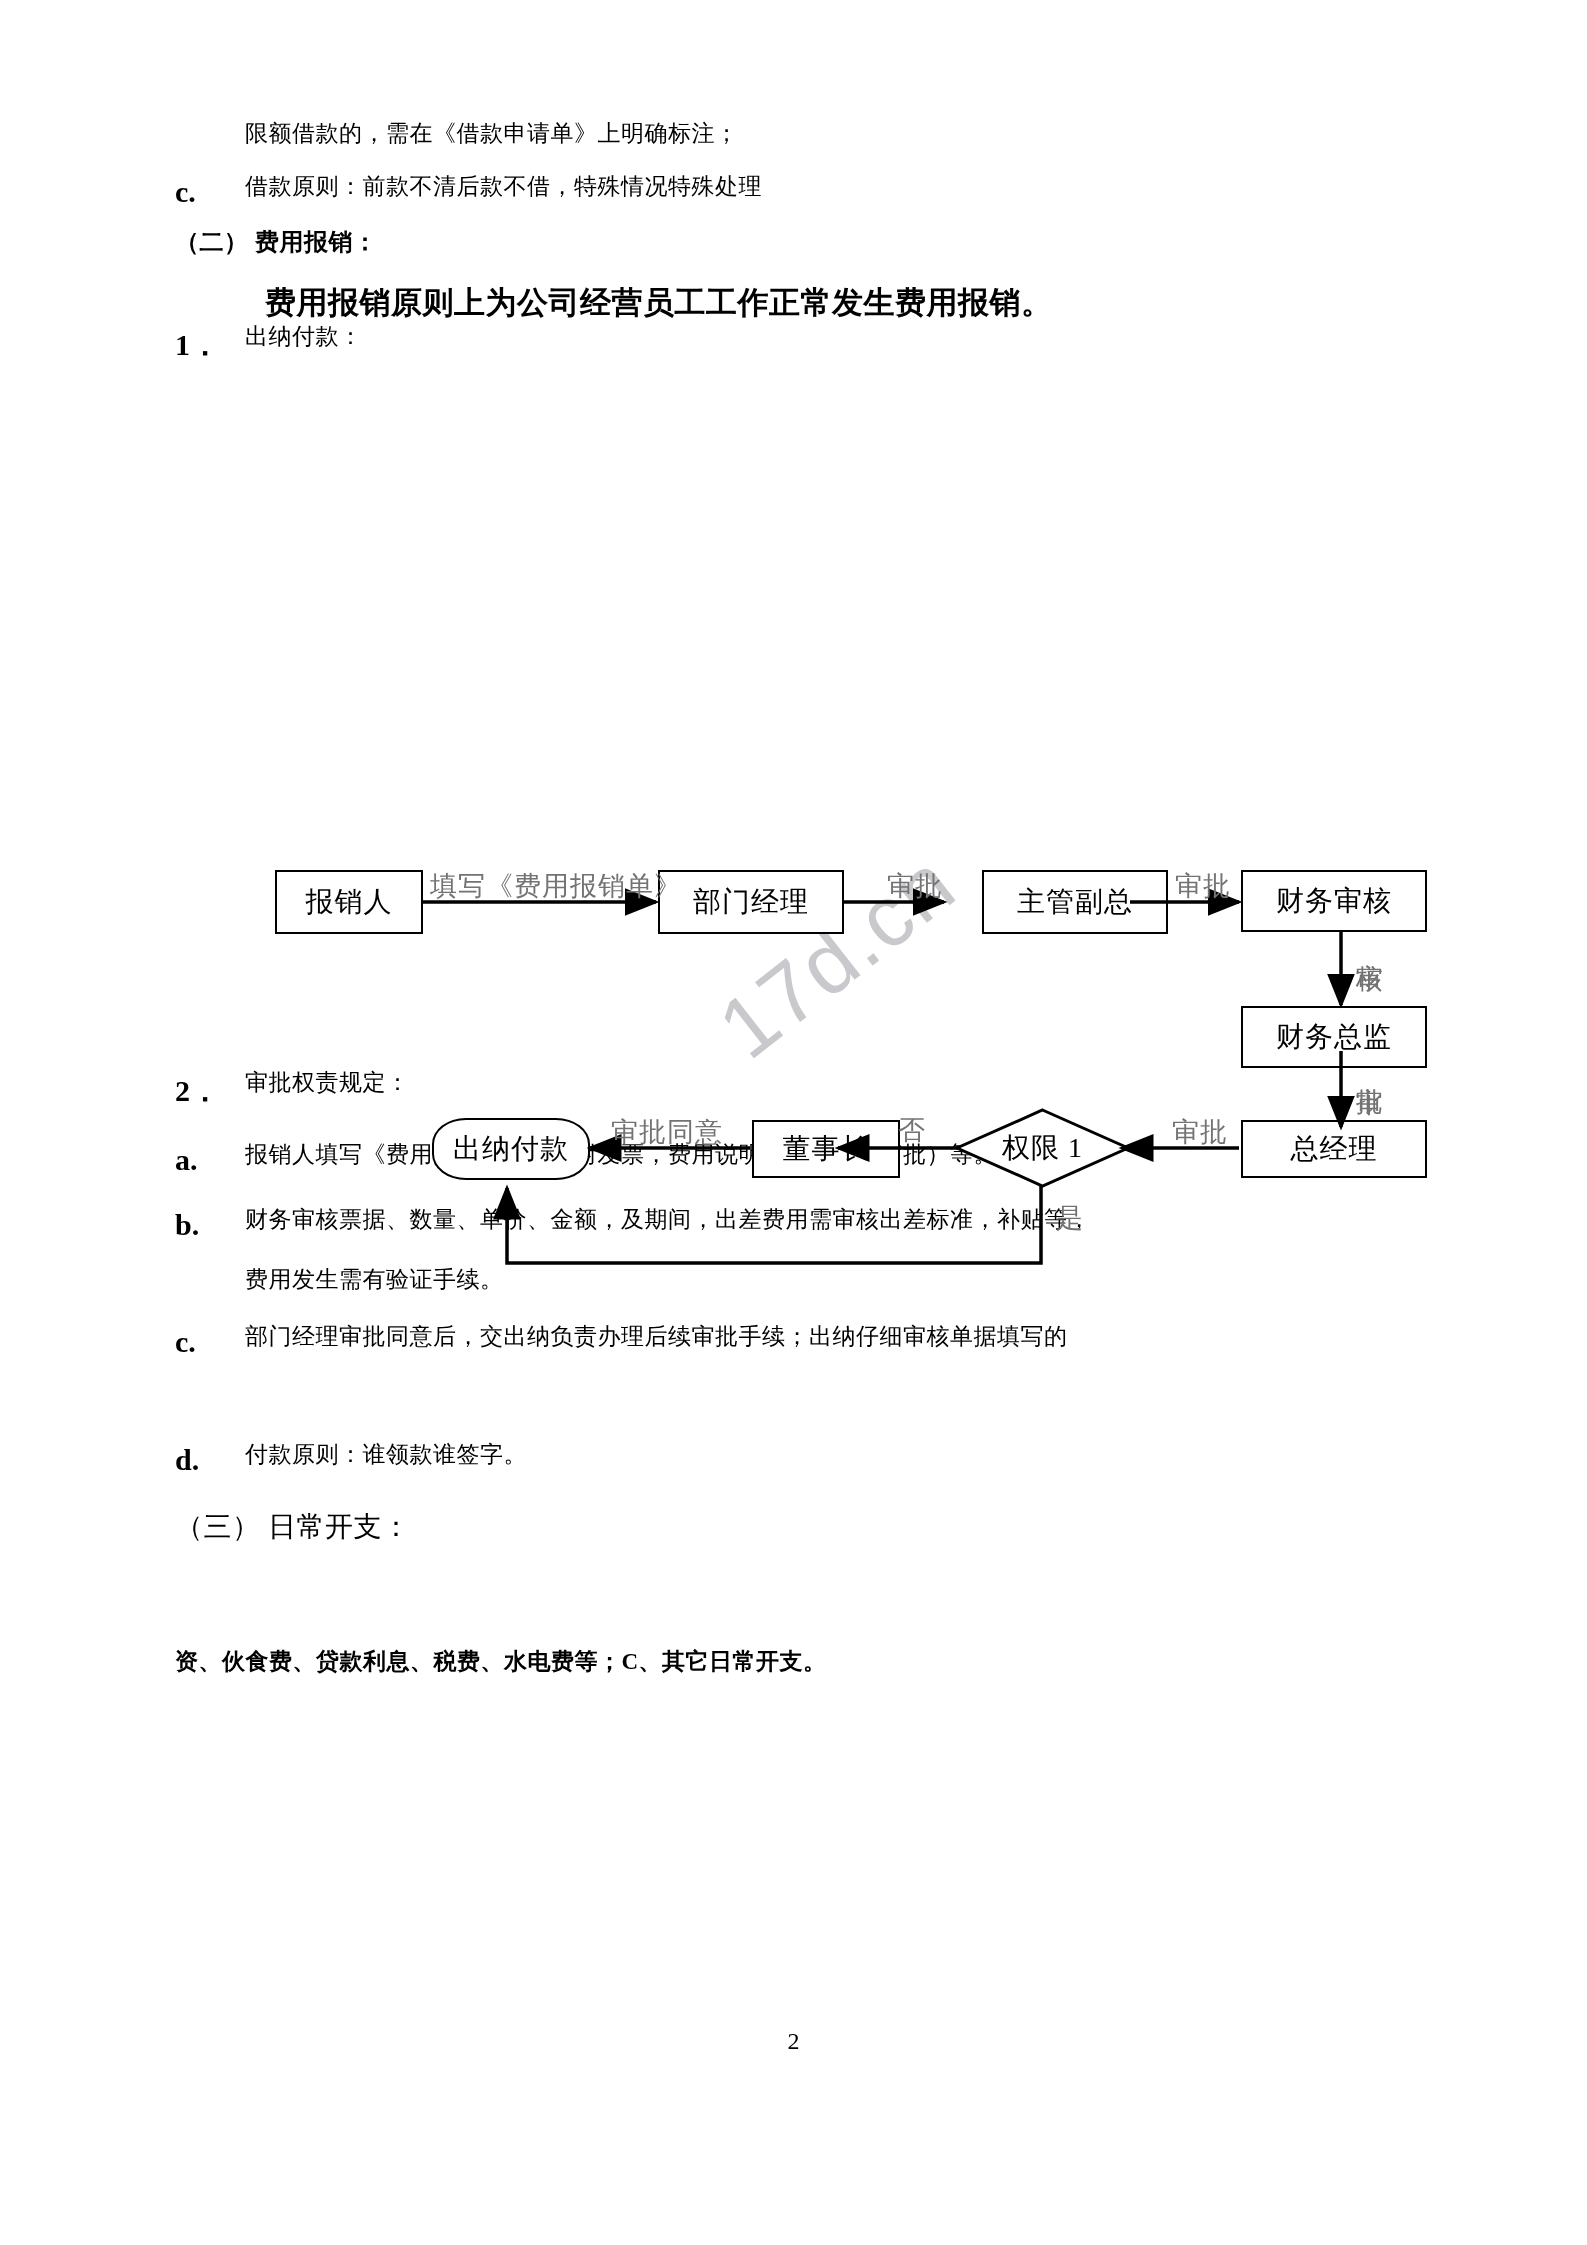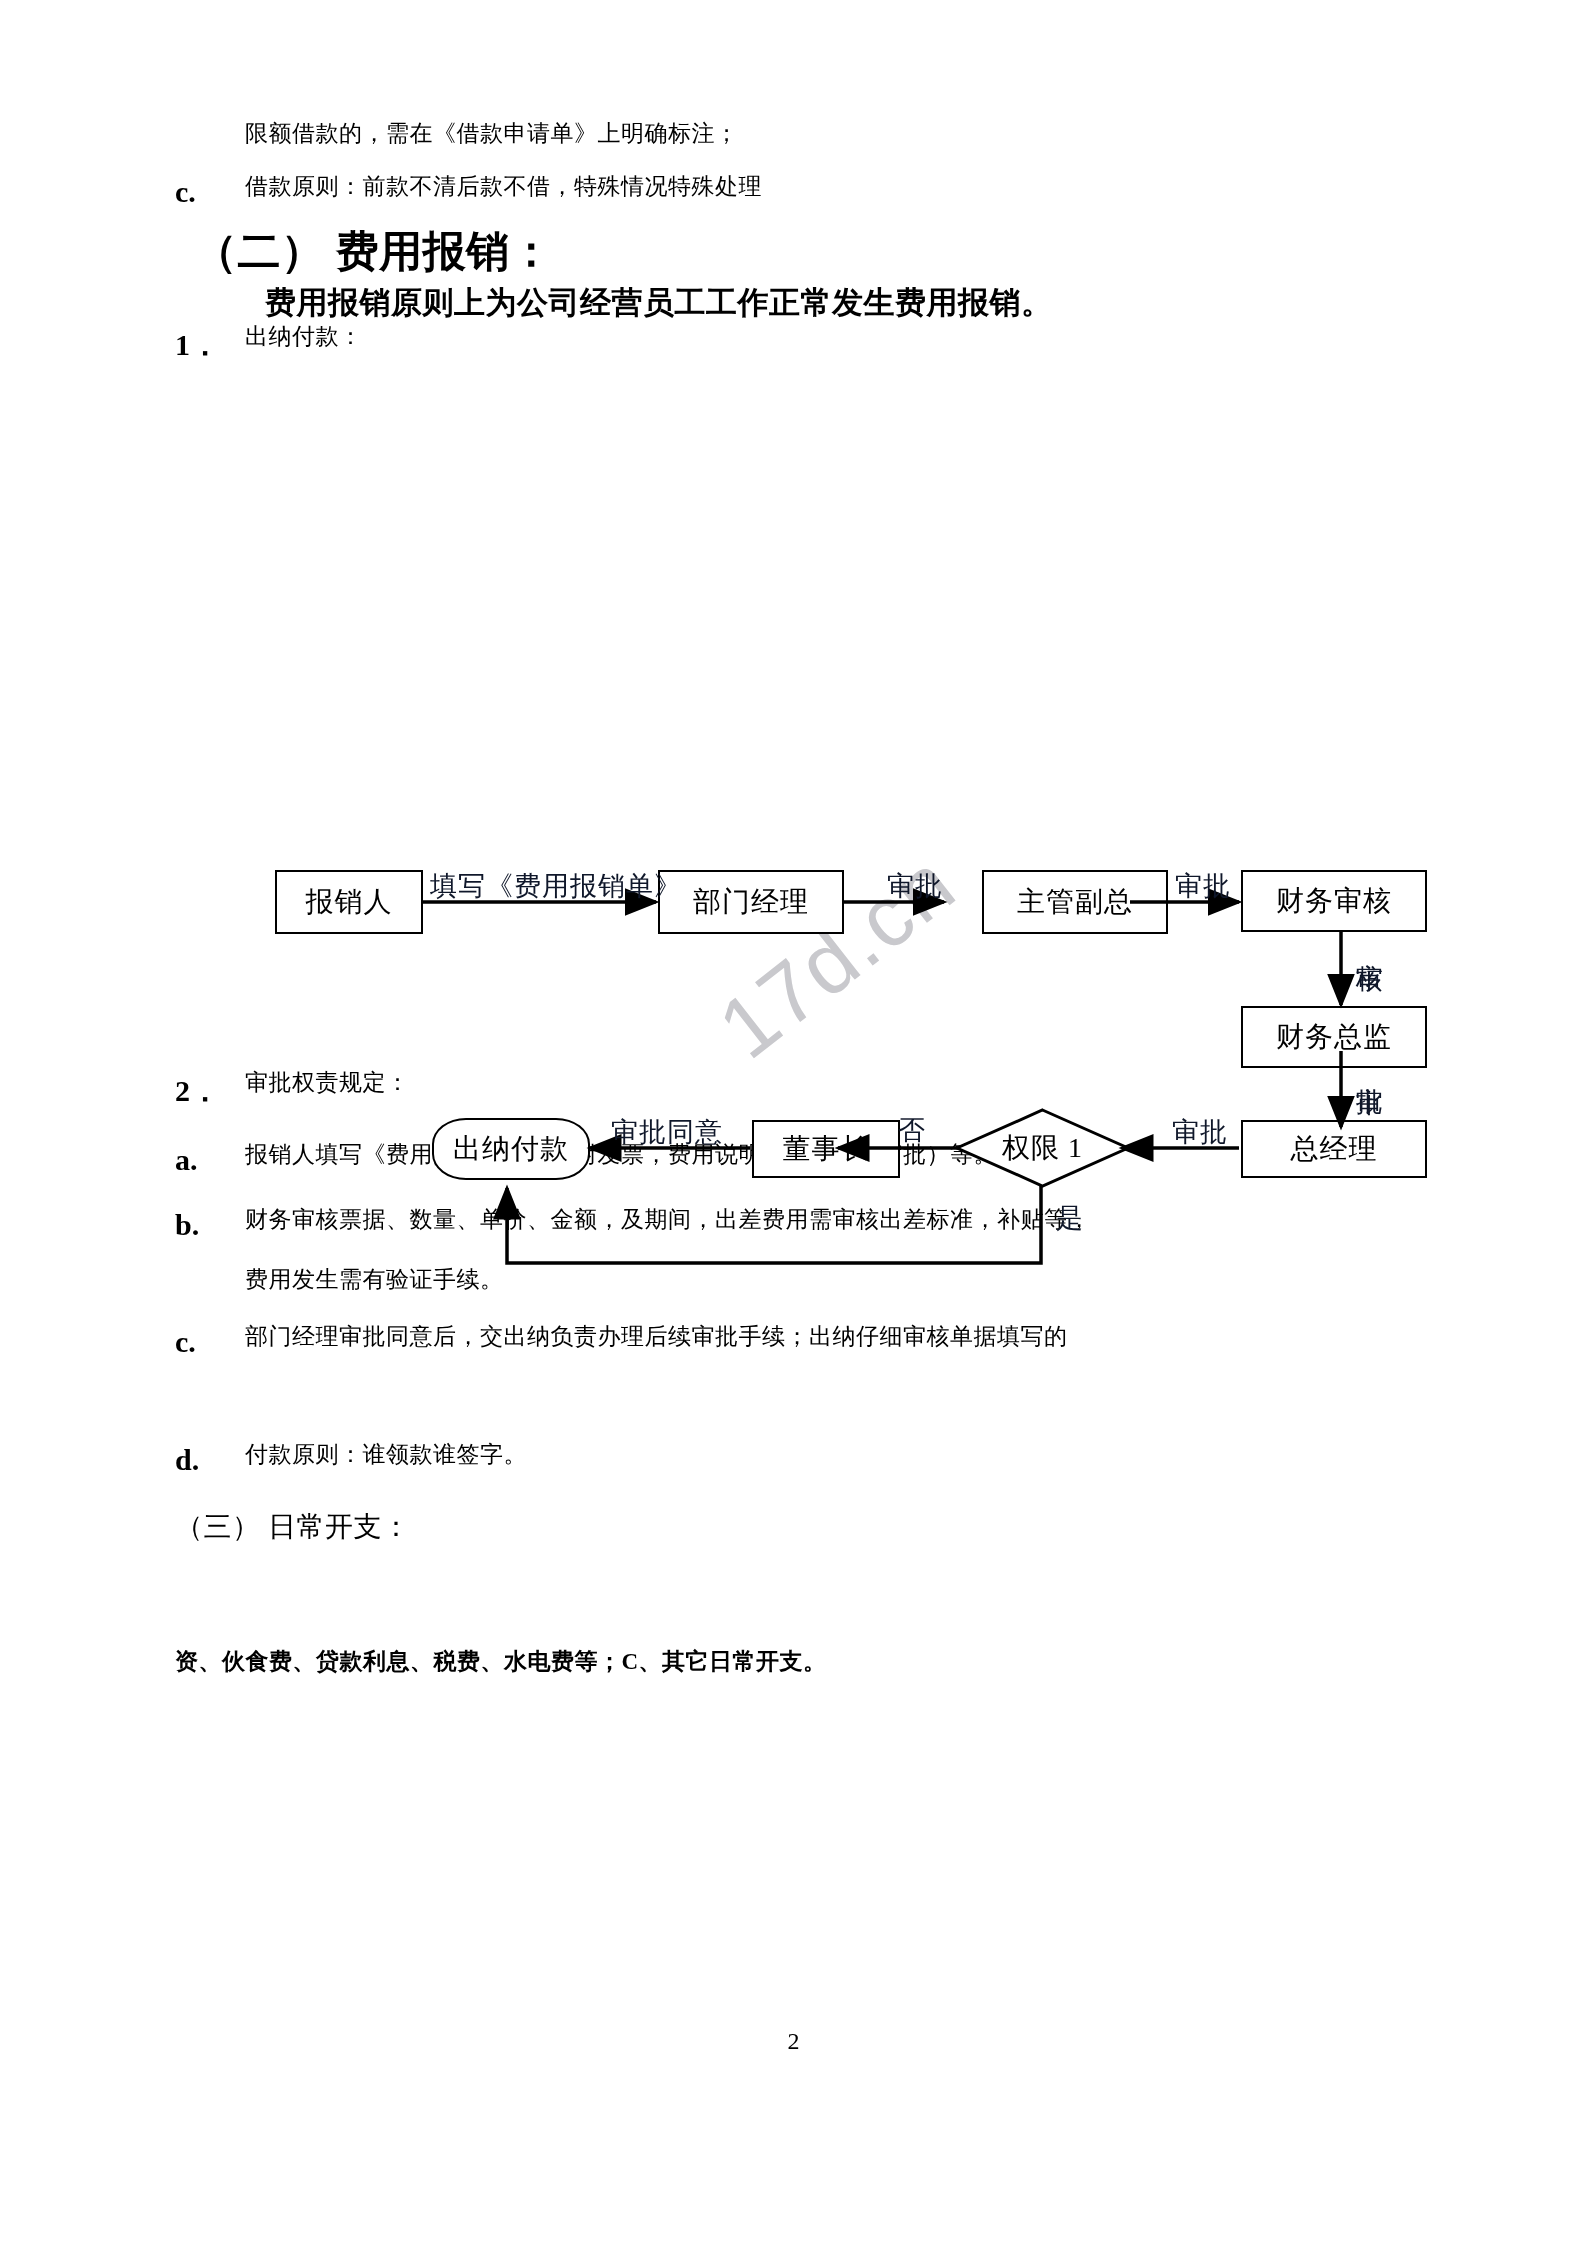--- a/index.html
+++ b/index.html
@@ -92,21 +92,21 @@
     justify-content: center;
   }
   .diamond-label {
     position: relative;
     z-index: 2;
     font-size: 28px;
     letter-spacing: 1px;
   }
   .edge-label {
     position: absolute;
-    color: #0f172a;
+    color: #737373;
     font-size: 27px;
     font-family: "Liberation Serif", "DejaVu Serif", serif;
     white-space: nowrap;
     letter-spacing: 1px;
     z-index: 4;
   }
   .edge-label.vert {
     writing-mode: vertical-rl;
     text-orientation: upright;
     line-height: 1.05;
@@ -138,21 +138,21 @@
 <div id="page">
   <div class="content">
 
     <div class="watermark">17d.cn</div>
 
     <div class="tline" style="left:245px; top:122px;">限额借款的，需在《借款申请单》上明确标注；</div>
 
     <div class="marker" style="left:175px; top:175px;">c.</div>
     <div class="tline" style="left:245px; top:175px;">借款原则：前款不清后款不借，特殊情况特殊处理</div>
 
-    <div class="tline bold" style="left:175px; top:230px; font-size:43px;margin-left:19px;">（二） 费用报销：</div>
+    <div class="tline bold" style="left:175px; top:230px; font-size:24px;">（二） 费用报销：</div>
 
     <div class="tline bold" style="left:265px; top:287px; font-size:31px;">费用报销原则上为公司经营员工工作正常发生费用报销。</div>
 
     <div class="marker" style="left:175px; top:325px;">1．</div>
     <div class="tline" style="left:245px; top:325px;">出纳付款：</div>
 
     <div class="flow">
 
       <svg class="wires" viewBox="0 0 1587 530">
         <defs>

